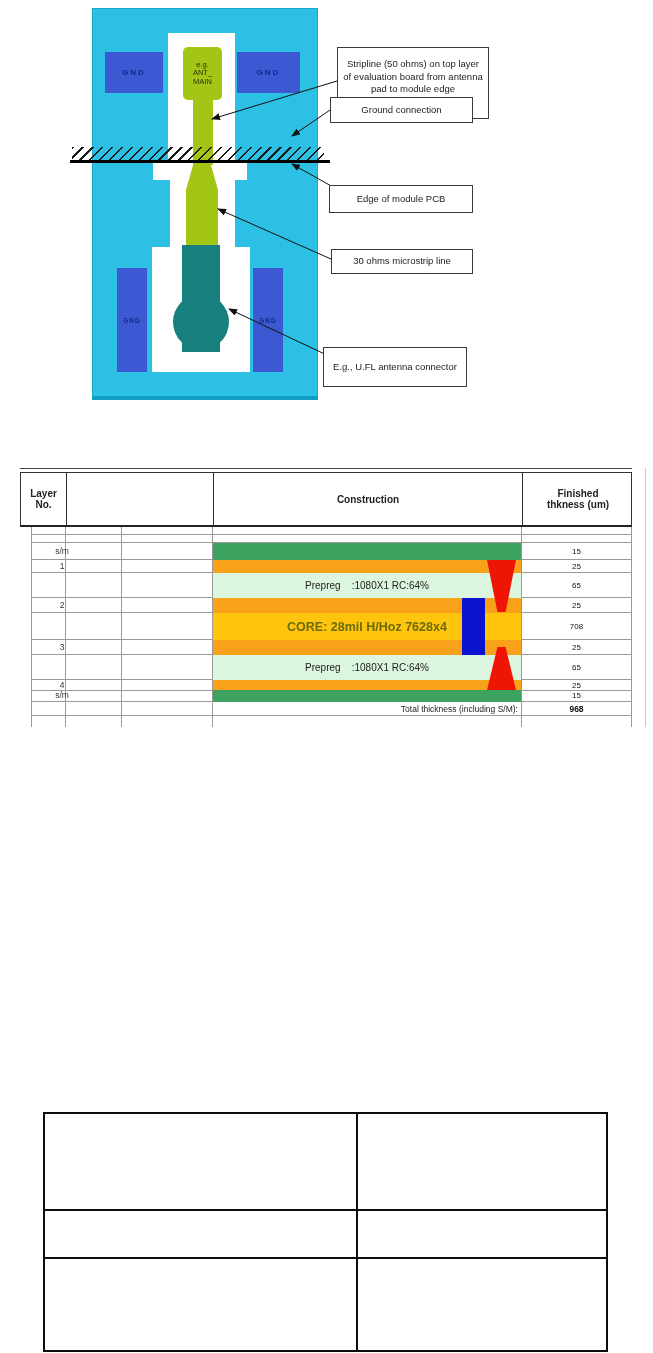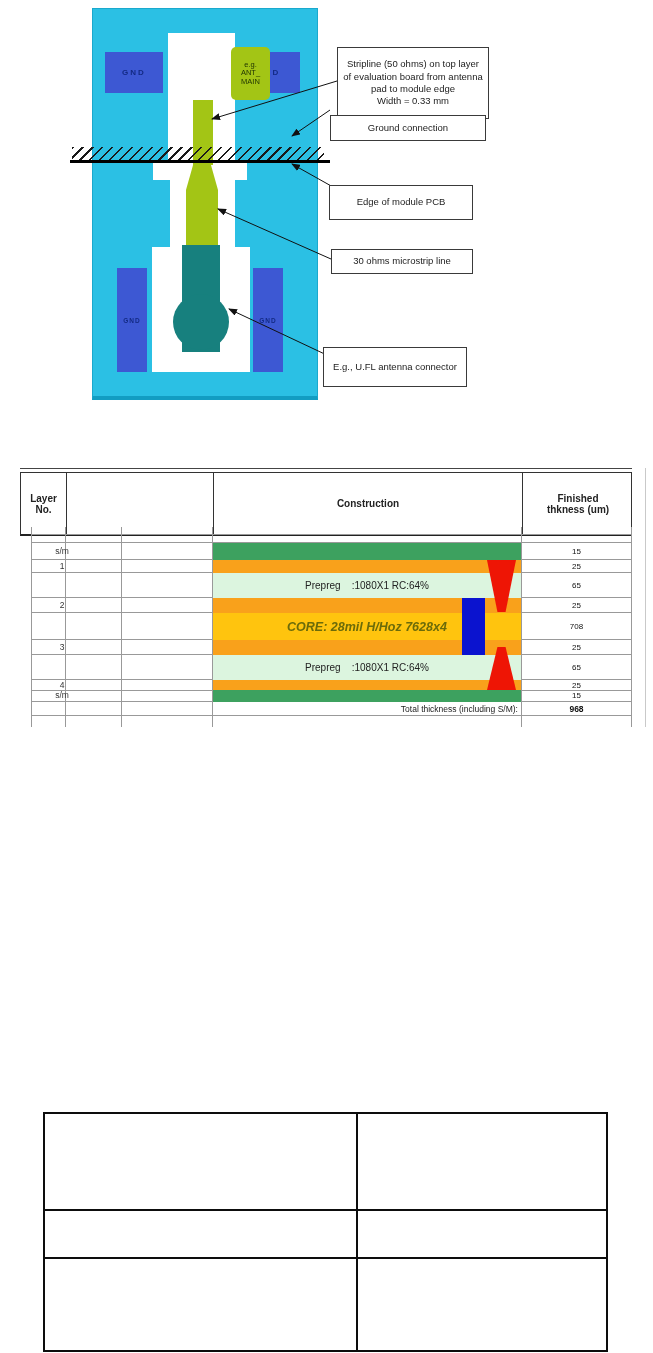--- a/index.html
+++ b/index.html
@@ -23,40 +23,40 @@
          background:repeating-linear-gradient(135deg,#1a1a1a 0 1.6px,transparent 1.6px 7px);}
   .hline{left:70px;top:160px;width:260px;height:3px;background:#000;z-index:6;}
   #arrows{left:0;top:0;z-index:7;pointer-events:none;}
   .callout{position:absolute;box-sizing:border-box;border:1px solid #3a3a3a;background:#fff;
            display:flex;align-items:center;justify-content:center;text-align:center;
            font-size:9.5px;line-height:1.3;padding:2px 5px;color:#222;
            white-space:pre-line;z-index:8;}
 
   
   .stk-topline{left:20px;top:468px;width:612px;height:1px;background:#444;}
-  .stk-head{left:20px;top:472px;width:612px;height:64px;border:1px solid #333;
+  .stk-head{left:20px;top:472px;width:612px;height:55px;border:1px solid #333;
             border-bottom:2.5px solid #222;display:grid;
             grid-template-columns:46px 147px 309px 110px;background:#fff;}
   .stk-head>div{display:flex;align-items:center;justify-content:center;text-align:center;
             font-weight:bold;font-size:10px;white-space:pre-line;border-right:1px solid #333;}
   .stk-head>div:last-child{border-right:none;}
   .hd-sm{font-size:9.5px;}
   .stk-body{left:31px;top:527px;width:601px;height:200px;display:flex;flex-direction:column;
             position:absolute;}
   .srow{display:grid;grid-template-columns:35px 56px 91px 309px 110px;}
   .srow .c{border-right:1px solid #999;position:relative;}
   .srow .c:first-child{border-left:1px solid #999;padding-left:27px;}
   .gl{border-bottom:1px solid #999;}
   .lay{font-size:8.5px;color:#333;text-align:center;line-height:1.2;
        display:flex;align-items:center;justify-content:center;}
   .val{font-size:8px;color:#111;display:flex;align-items:center;justify-content:center;}
   .b-sm{background:#3da15f;}
   .b-cu{background:#f9a11b;}
   .b-pp{background:#dcf5df;}
-  .b-core{background:#ffc40e;font-style:italic;}
+  .b-core{background:#ffc40e;}
   .pptxt{display:flex;align-items:center;justify-content:center;font-size:10px;
          color:#222;white-space:pre;}
   .coretxt{display:flex;align-items:center;justify-content:center;font-size:12.5px;
          font-weight:bold;color:#6b6b0a;white-space:pre;}
   .tot-lbl{display:flex;align-items:center;justify-content:flex-end;font-size:8.5px;
          color:#222;padding-right:3px;}
   .tot-val{font-weight:bold;font-size:8.5px;}
   .via{position:absolute;z-index:9;}
   .via-blue{left:431px;top:71px;width:23px;height:57px;background:#0b13cf;}
   .via-rtop{left:456px;top:33px;width:29px;height:52px;background:#ee1505;
@@ -92,21 +92,21 @@
     <div class="abs gndblk gnd-top" style="left:237px;top:52px;width:63px;height:41px;">
         <span>GND</span>
       </div>
     <div class="abs gndblk gnd-bot" style="left:117px;top:268px;width:30px;height:104px;">
         <span>GND</span>
       </div>
     <div class="abs gndblk gnd-bot" style="left:253px;top:268px;width:30px;height:104px;">
         <span>GND</span>
       </div>
 
-    <div class="abs grn pad" style="left:183px;top:47px;width:39px;height:53px;margin-left:48px;"><span>e.g.
+    <div class="abs grn pad" style="left:183px;top:47px;width:39px;height:53px;"><span>e.g.
 ANT_
 MAIN</span></div>
     <div class="abs grn" style="left:193px;top:100px;width:20px;height:65px;"></div>
     <div class="abs grn" style="left:186px;top:165px;width:32px;height:25px;clip-path:polygon(22% 0,78% 0,100% 100%,0 100%);"></div>
     <div class="abs grn" style="left:186px;top:190px;width:32px;height:58px;"></div>
 
     <div class="abs teal" style="left:182px;top:245px;width:38px;height:107px;"></div>
     <div class="abs teal" style="left:173px;top:294px;width:56px;height:56px;border-radius:50%;"></div>
 
     <div class="abs hatch"></div>
@@ -120,22 +120,22 @@
       </defs>
       <line x1="337" y1="81" x2="212" y2="119" stroke="#111" stroke-width="1" marker-end="url(#ah)"></line>
       <line x1="330" y1="110" x2="292" y2="136" stroke="#111" stroke-width="1" marker-end="url(#ah)"></line>
       <line x1="333" y1="187" x2="292" y2="164" stroke="#111" stroke-width="1" marker-end="url(#ah)"></line>
       <line x1="331" y1="259" x2="218" y2="209" stroke="#111" stroke-width="1" marker-end="url(#ah)"></line>
       <line x1="331" y1="357" x2="229" y2="309" stroke="#111" stroke-width="1" marker-end="url(#ah)"></line>
     </svg>
 
     <div class="callout" style="left:337px;top:10px;width:152px;height:72px;margin-top:37px;"><span>Stripline (50 ohms) on top layer of evaluation board from antenna pad to module edge
 Width = 0.33 mm</span></div>
-    <div class="callout" style="left:330px;top:97px;width:156px;height:26px;margin-top:18px;"><span>Ground connection</span></div>
-    <div class="callout" style="left:329px;top:185px;width:144px;height:35px;"><span>Edge of module PCB</span></div>
+    <div class="callout" style="left:330px;top:97px;width:143px;height:26px;"><span>Ground connection</span></div>
+    <div class="callout" style="left:329px;top:185px;width:144px;height:28px;"><span>Edge of module PCB</span></div>
     <div class="callout" style="left:331px;top:249px;width:142px;height:25px;"><span>30 ohms microstrip line</span></div>
     <div class="callout" style="left:323px;top:347px;width:144px;height:40px;"><span>E.g.,  U.FL antenna connector</span></div>
   </div>
 
   <div>
     <div class="abs stk-topline"></div>
     <div class="abs stk-head">
       <div>Layer
 No.</div>
       <div></div>

